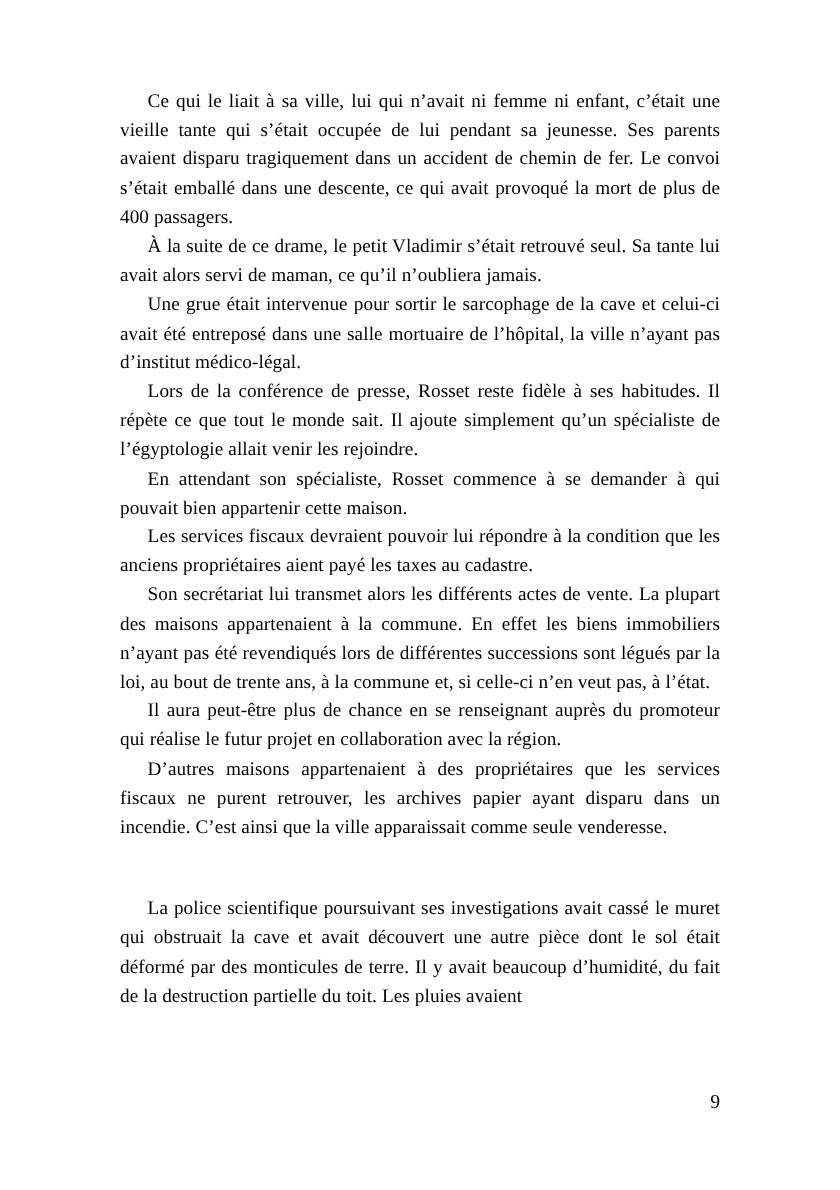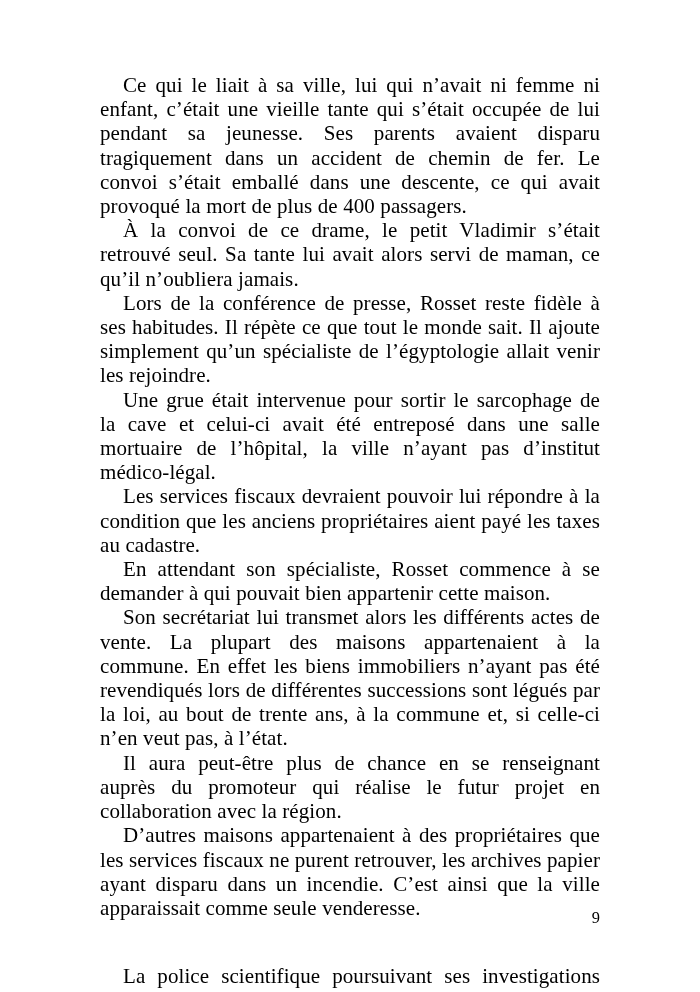--- a/index.html
+++ b/index.html
@@ -33,21 +33,21 @@
     top: 73px;
     width: 500px;
   }
 
   .para {
     margin: 0;
     padding: 0;
     text-align: justify;
     text-justify: inter-word;
     text-indent: 23px;
-    font-size: 21px;
+    font-size: 16px;
     line-height: 24.2px;
     letter-spacing: 0.004em;
     word-spacing: 0.004em;
     hyphens: none;
     -webkit-hyphens: none;
   }
 
   
   .para:last-child {
     margin-bottom: 0;
@@ -65,25 +65,25 @@
     font-family: "Liberation Serif", "DejaVu Serif", serif;
   }
 </style>
 </head>
 <body>
 
 <div class="page">
 
   <div class="text-block">
     <p class="para">Ce qui le liait à sa ville, lui qui n’avait ni femme ni enfant, c’était une vieille tante qui s’était occupée de lui pendant sa jeunesse. Ses parents avaient disparu tragiquement dans un accident de chemin de fer. Le convoi s’était emballé dans une descente, ce qui avait provoqué la mort de plus de 400 passagers.</p>
-    <p class="para">À la convoi de ce drame, le petit Vladimir s’était retrouvé seul. Sa tante lui avait alors servi de maman, ce qu’il n’oubliera jamais.</p>
+    <p class="para">À la suite de ce drame, le petit Vladimir s’était retrouvé seul. Sa tante lui avait alors servi de maman, ce qu’il n’oubliera jamais.</p>
+    <p class="para">Une grue était intervenue pour sortir le sarcophage de la cave et celui-ci avait été entreposé dans une salle mortuaire de l’hôpital, la ville n’ayant pas d’institut médico-légal.</p>
     <p class="para">Lors de la conférence de presse, Rosset reste fidèle à ses habitudes. Il répète ce que tout le monde sait. Il ajoute simplement qu’un spécialiste de l’égyptologie allait venir les rejoindre.</p>
-    <p class="para">Une grue était intervenue pour sortir le sarcophage de la cave et celui-ci avait été entreposé dans une salle mortuaire de l’hôpital, la ville n’ayant pas d’institut médico-légal.</p>
+    <p class="para">En attendant son spécialiste, Rosset commence à se demander à qui pouvait bien appartenir cette maison.</p>
     <p class="para">Les services fiscaux devraient pouvoir lui répondre à la condition que les anciens propriétaires aient payé les taxes au cadastre.</p>
-    <p class="para">En attendant son spécialiste, Rosset commence à se demander à qui pouvait bien appartenir cette maison.</p>
     <p class="para">Son secrétariat lui transmet alors les différents actes de vente. La plupart des maisons appartenaient à la commune. En effet les biens immobiliers n’ayant pas été revendiqués lors de différentes successions sont légués par la loi, au bout de trente ans, à la commune et, si celle-ci n’en veut pas, à l’état.</p>
     <p class="para">Il aura peut-être plus de chance en se renseignant auprès du promoteur qui réalise le futur projet en collaboration avec la région.</p>
     <p class="para">D’autres maisons appartenaient à des propriétaires que les services fiscaux ne purent retrouver, les archives papier ayant disparu dans un incendie. C’est ainsi que la ville apparaissait comme seule venderesse.</p>
     <p class="para">La police scientifique poursuivant ses investigations avait cassé le muret qui obstruait la cave et avait découvert une autre pièce dont le sol était déformé par des monticules de terre. Il y avait beaucoup d’humidité, du fait de la destruction partielle du toit. Les pluies avaient</p>
   </div>
 
   <div class="page-number">9</div>
 
 </div>
 

